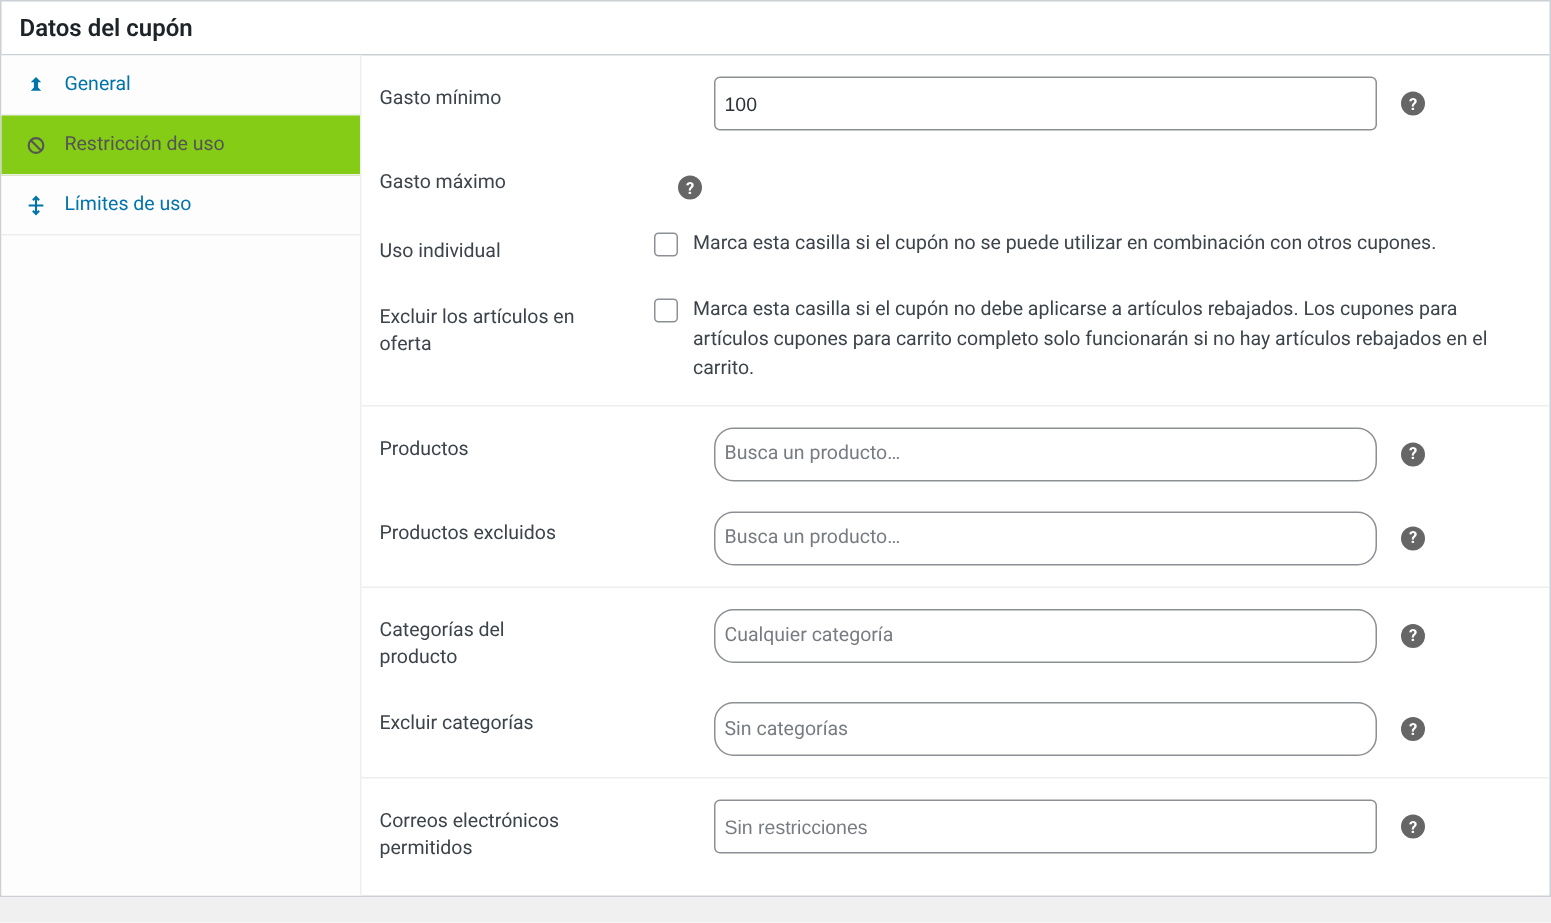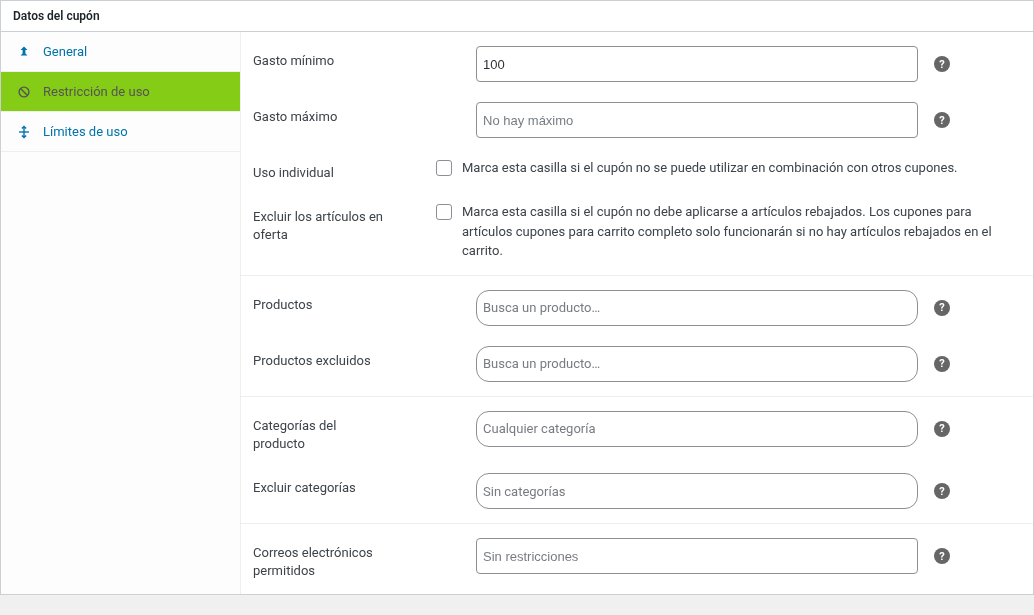--- a/index.html
+++ b/index.html
@@ -11,21 +11,21 @@
   }
   .panel {
     background: #fff;
     border: 1px solid #ccd0d4;
     margin: 0;
   }
   .panel-header {
     padding: 8px 12px;
     border-bottom: 1px solid #ccd0d4;
     font-weight: 600;
-    font-size: 12px;
+    font-size: 16px;
     color: #1d2327;
   }
   .panel-body {
     display: flex;
     min-height: 560px;
   }
   .sidebar {
     width: 240px;
     border-right: 1px solid #eee;
     background: #fdfdfd;
@@ -173,21 +173,20 @@
         <div class="row">
           <div class="row-label">Gasto mínimo</div>
           <div class="row-field">
             <input class="input" type="text" value="100" style="">
             <span class="help-icon">?</span>
           </div>
         </div>
         <div class="row">
           <div class="row-label">Gasto máximo</div>
           <div class="row-field">
-            <input class="input" type="text" placeholder="No hay máximo" style="">
             <span class="help-icon">?</span>
           </div>
         </div>
         <div class="row checkbox-row">
           <div class="row-label">Uso individual</div>
           <div class="row-field">
             <span class="checkbox"></span>
             <span class="checkbox-label">Marca esta casilla si el cupón no se puede utilizar en combinación con otros cupones.</span>
           </div>
         </div>

